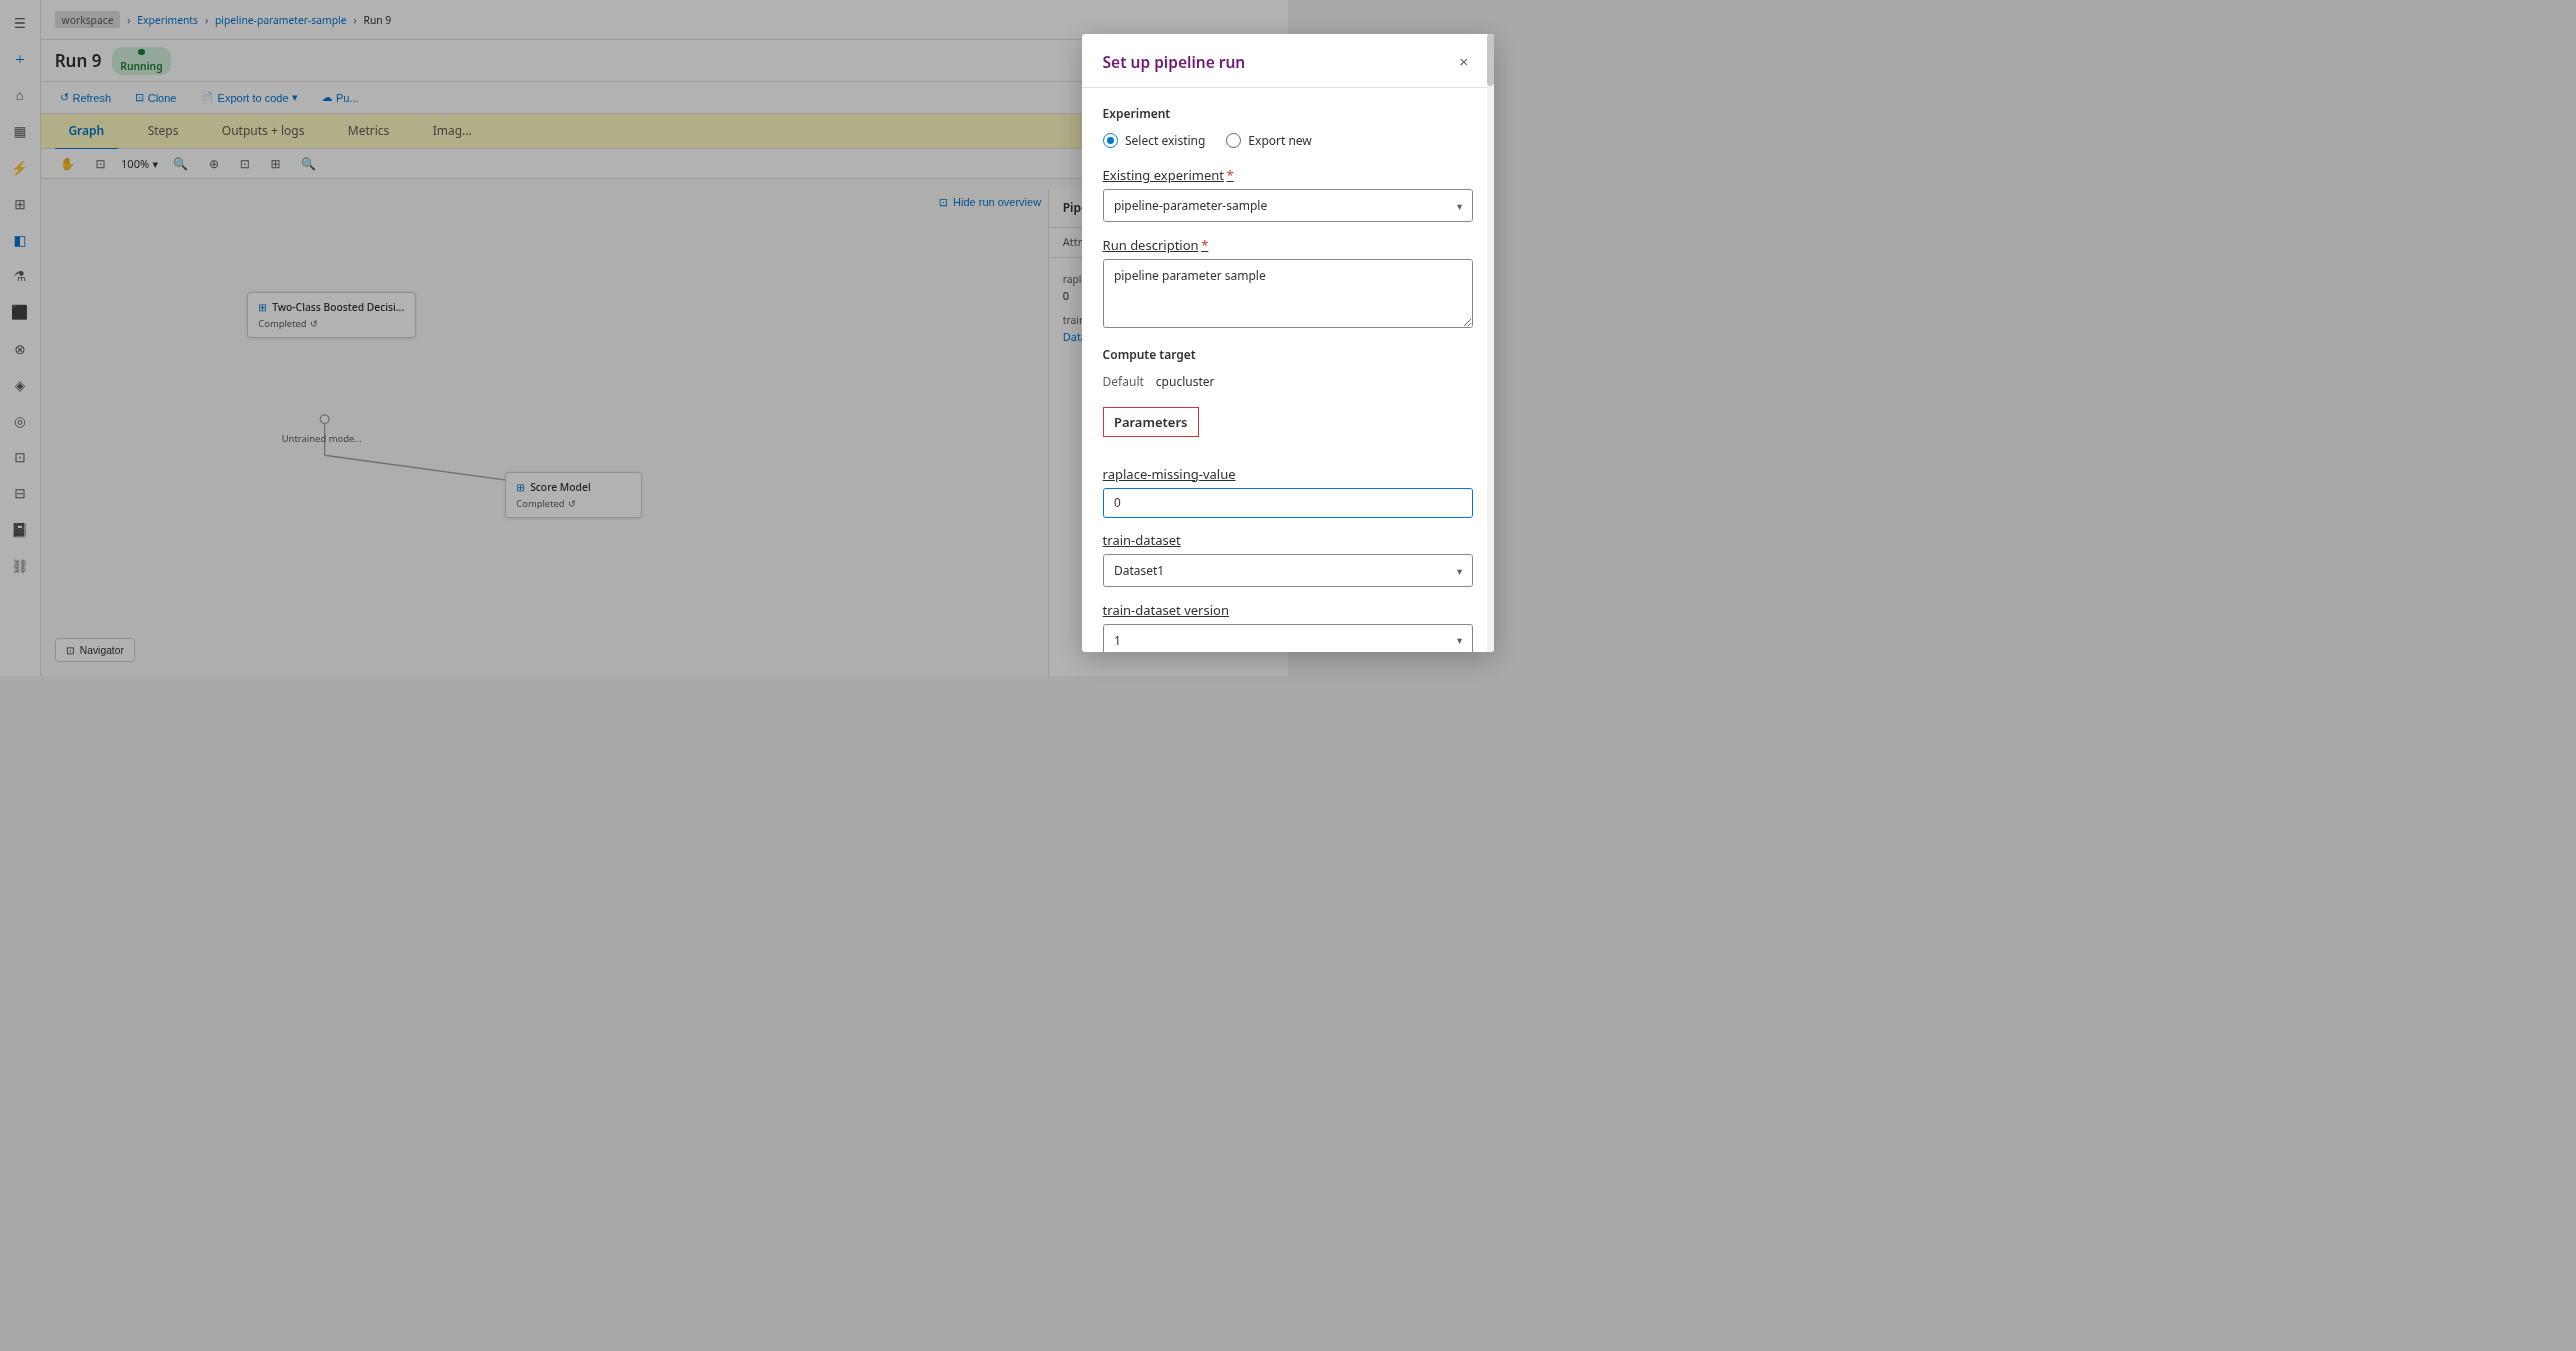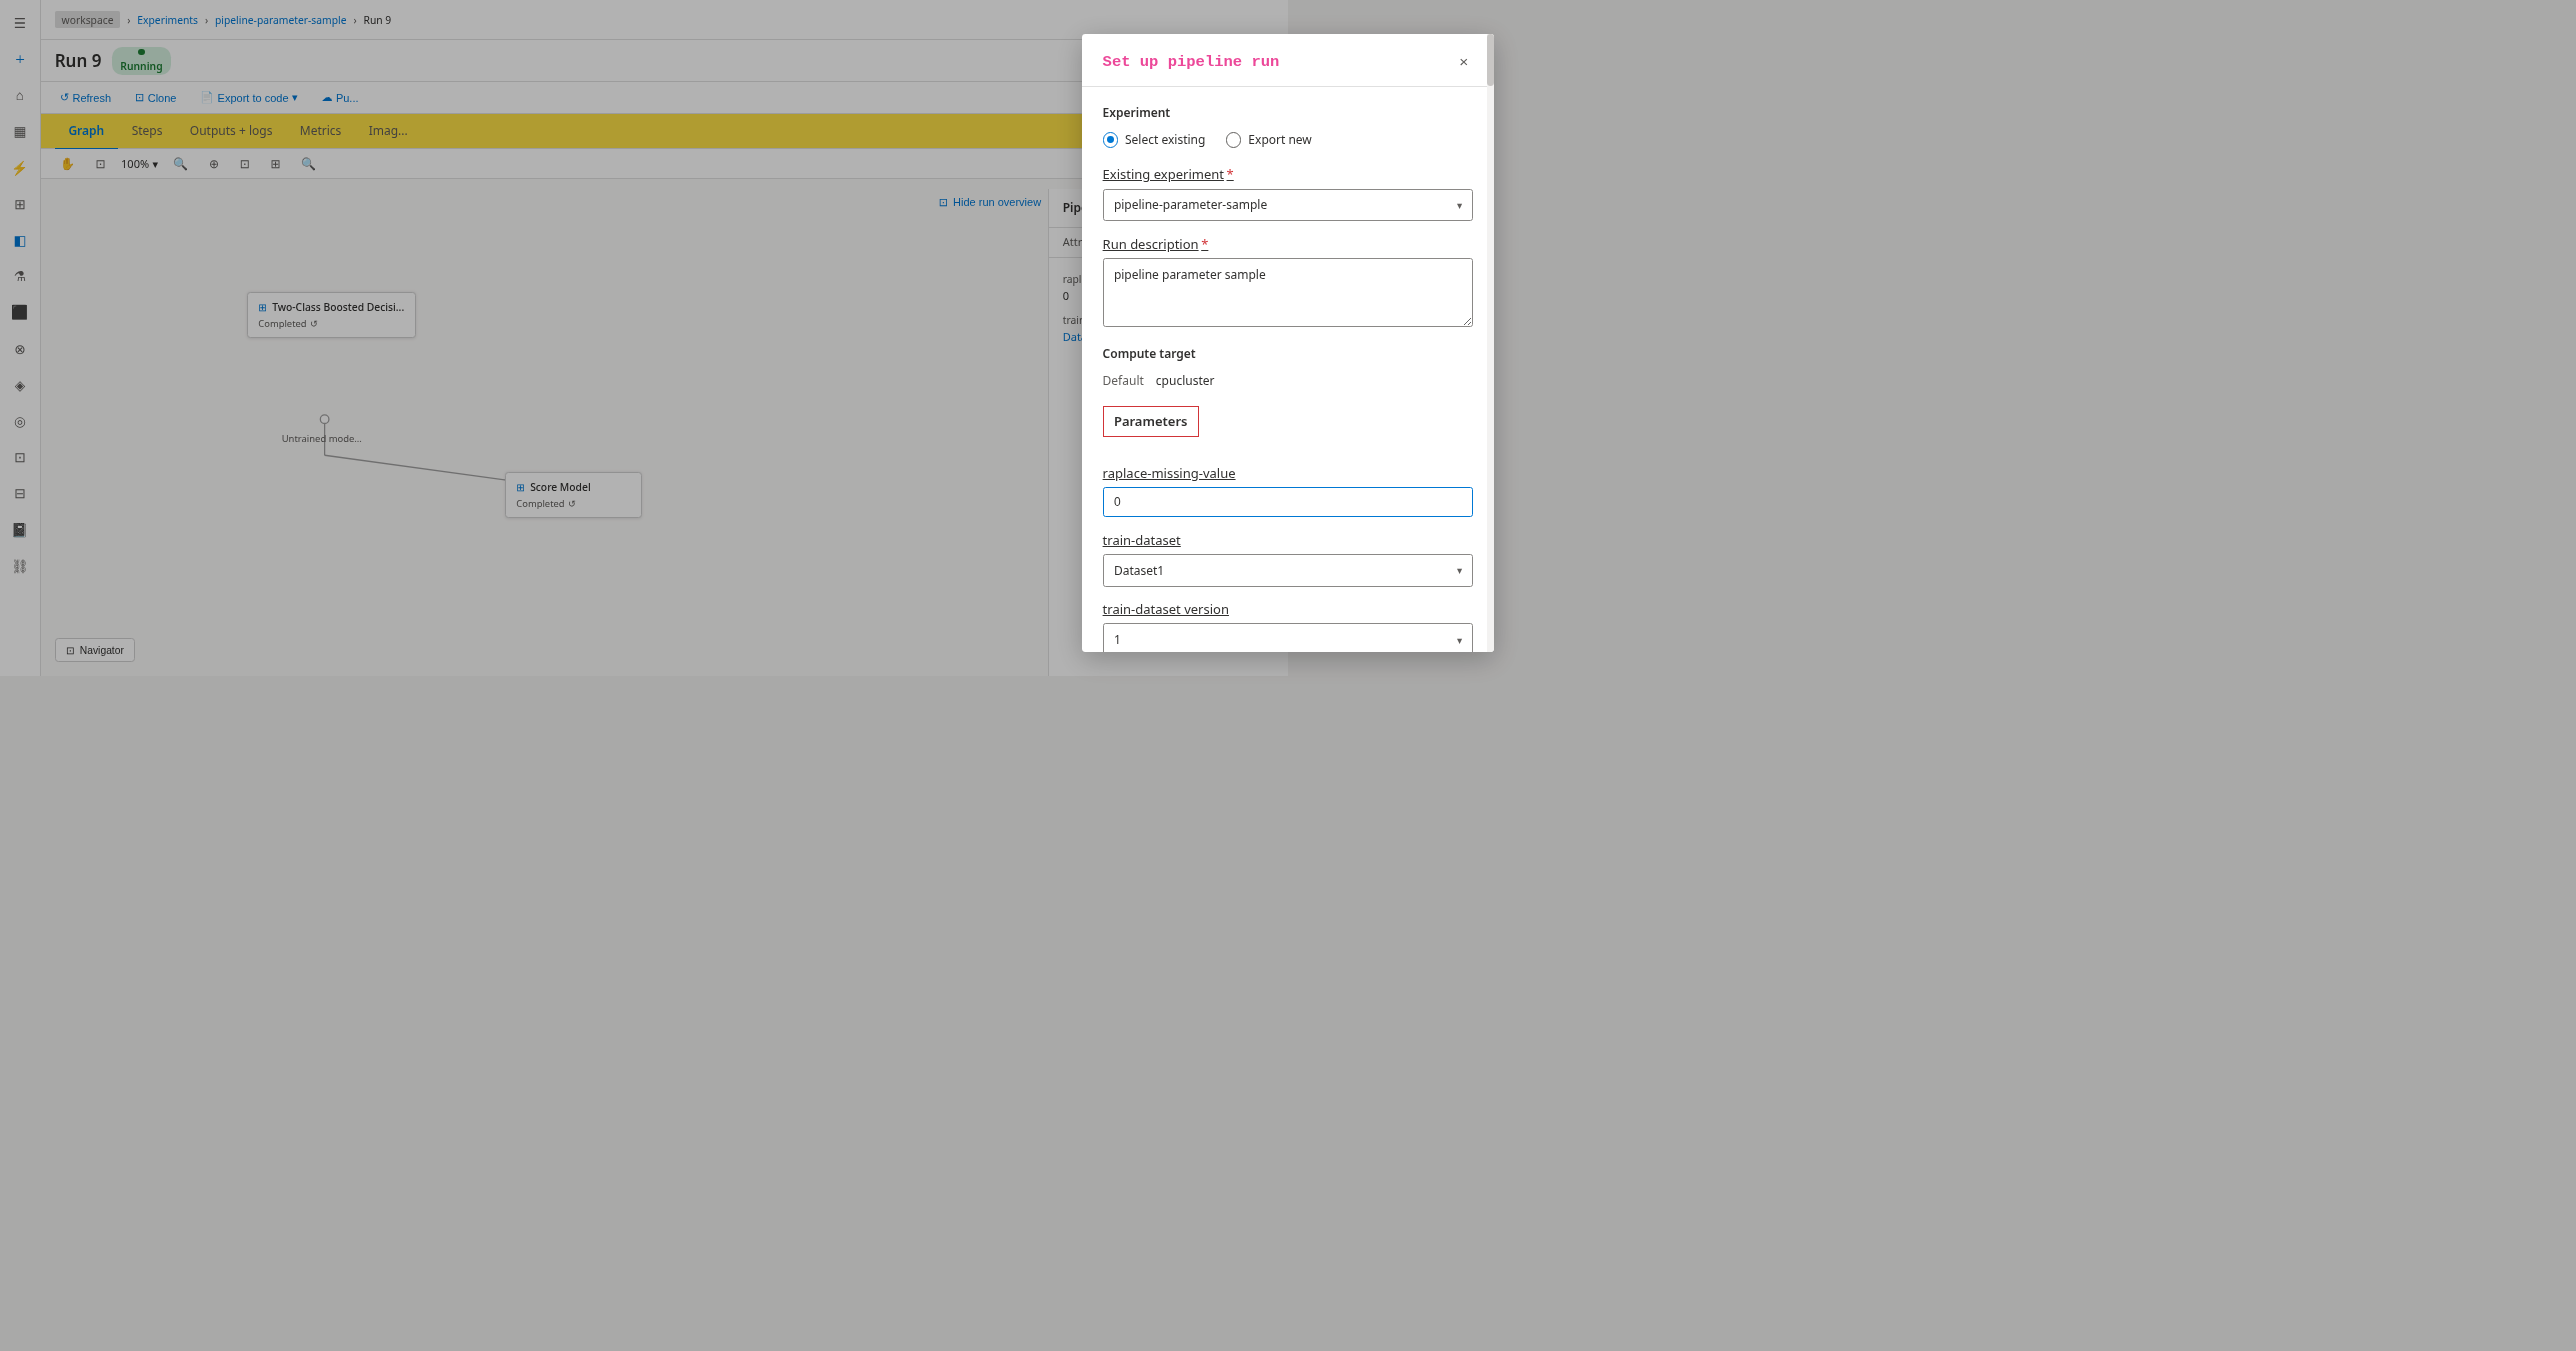--- a/index.html
+++ b/index.html
@@ -117,25 +117,25 @@
       font-size: 11px;
       cursor: pointer;
       background: none;
       border: none;
       padding: 3.4px 5.2px;
       border-radius: 2.6px;
     }
 
     
     .tabs {
-      background: #fde047;
+      background: #fef9c3;
       border-bottom: 0.9px solid #e0e0e0;
       padding: 0 13.7px;
       display: flex;
-      gap: 0;
+      gap: 16px;
     }
     .tab {
       padding: 8.6px 13.7px;
       font-size: 12px;
       cursor: pointer;
       color: #605e5c;
       border-bottom: 1.7px solid transparent;
       margin-bottom: -0.9px;
     }
     .tab.active {
@@ -328,22 +328,21 @@
     .modal-header {
       padding: 17px 20.6px 13.7px;
       border-bottom: 0.9px solid #e0e0e0;
       display: flex;
       justify-content: space-between;
       align-items: center;
     }
     .modal-title {
       font-size: 15.5px;
       font-weight: 600;
-      color: #ec4899;
-      font-family: Liberation Mono, monospace;
+      color: #701a75;
     }
     .modal-close {
       background: none;
       border: none;
       font-size: 15.5px;
       cursor: pointer;
       color: #605e5c;
       padding: 1.7px 5.2px;
       border-radius: 2.6px;
     }

